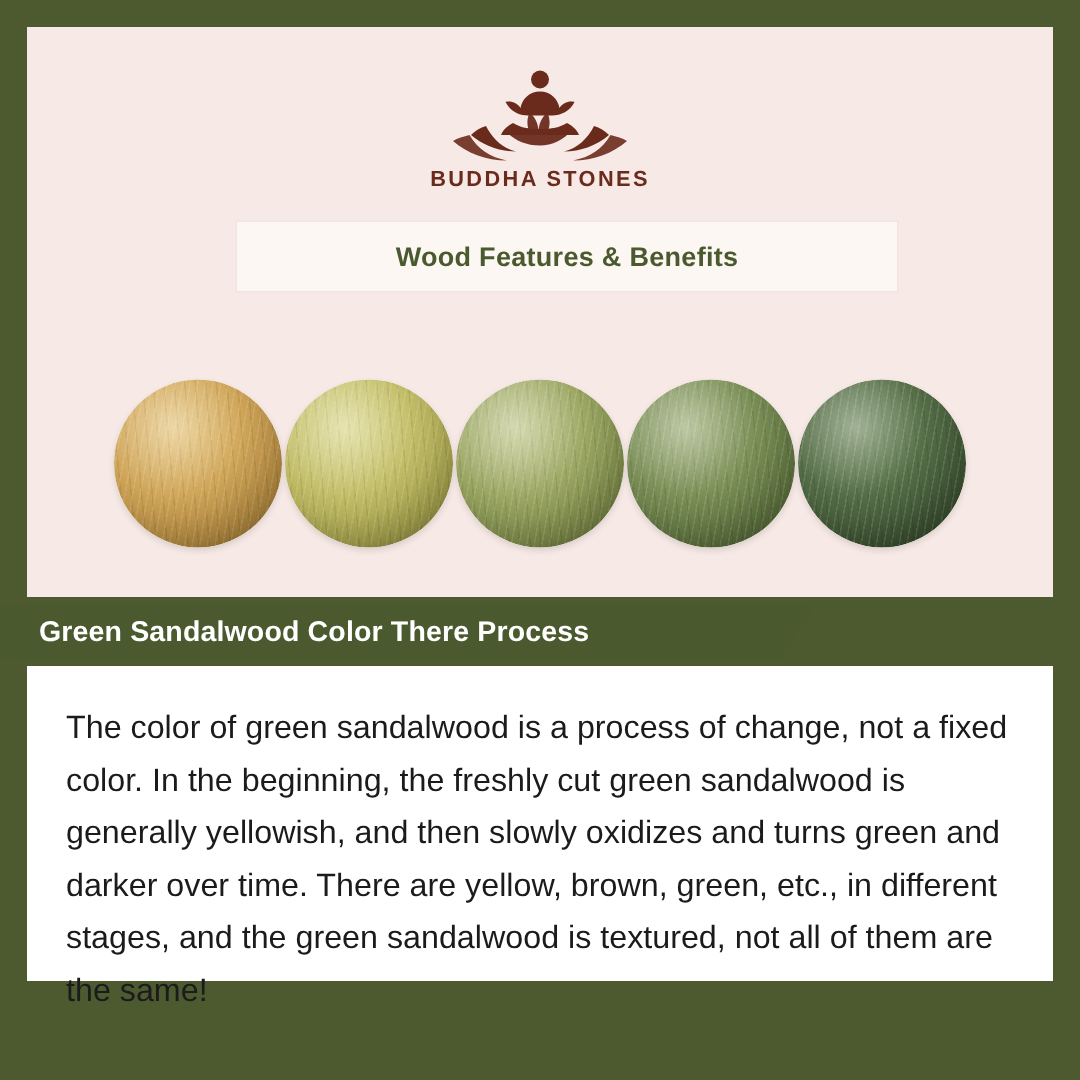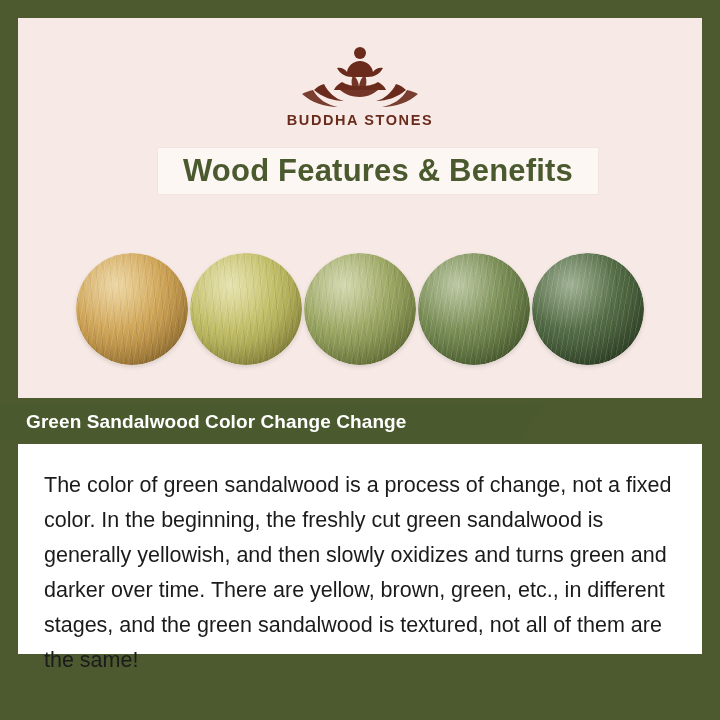--- a/index.html
+++ b/index.html
@@ -60,21 +60,21 @@
   
   .title-band{
     position:absolute;
     left:140px;top:130px;
     width:440px;height:46px;
     background:#fdf7f4;
     display:flex;align-items:center;justify-content:center;
     box-shadow:0 0 0 1px rgba(0,0,0,0.02);
   }
   .title-band .title{
-    font-size:31px;
+    font-size:18px;
     font-weight:bold;
     color:#4b5a2e;
     letter-spacing:0.2px;
     font-family:"Liberation Sans", sans-serif;
   }
   
   .spheres{
     position:absolute;
     left:18px;right:18px;top:228px;
     height:125px;
@@ -199,20 +199,20 @@
       </div>
       <div class="sphere">
         <div class="fill" style="position:absolute;inset:0;border-radius:50%;background:radial-gradient(circle at 38% 30%, #5d7a49, #47603a 55%, #2a3a21 100%);"></div>
         <div class="grain"></div>
         <div class="shade"></div>
       </div>
     </div>
   </div>
 
   <div class="ribbon">
-    <div class="ribbon-text">Green Sandalwood Color Change Change</div>
+    <div class="ribbon-text">Green Sandalwood Color There Process</div>
     <div class="ribbon-tail"></div>
   </div>
 
   <div class="body-panel">
     <div class="body-text">The color of green sandalwood is a process of change, not a fixed color. In the beginning, the freshly cut green sandalwood is generally yellowish, and then slowly oxidizes and turns green and darker over time. There are yellow, brown, green, etc., in different stages, and the green sandalwood is textured, not all of them are the same!</div>
   </div>
 </div>
 
 </body></html>

